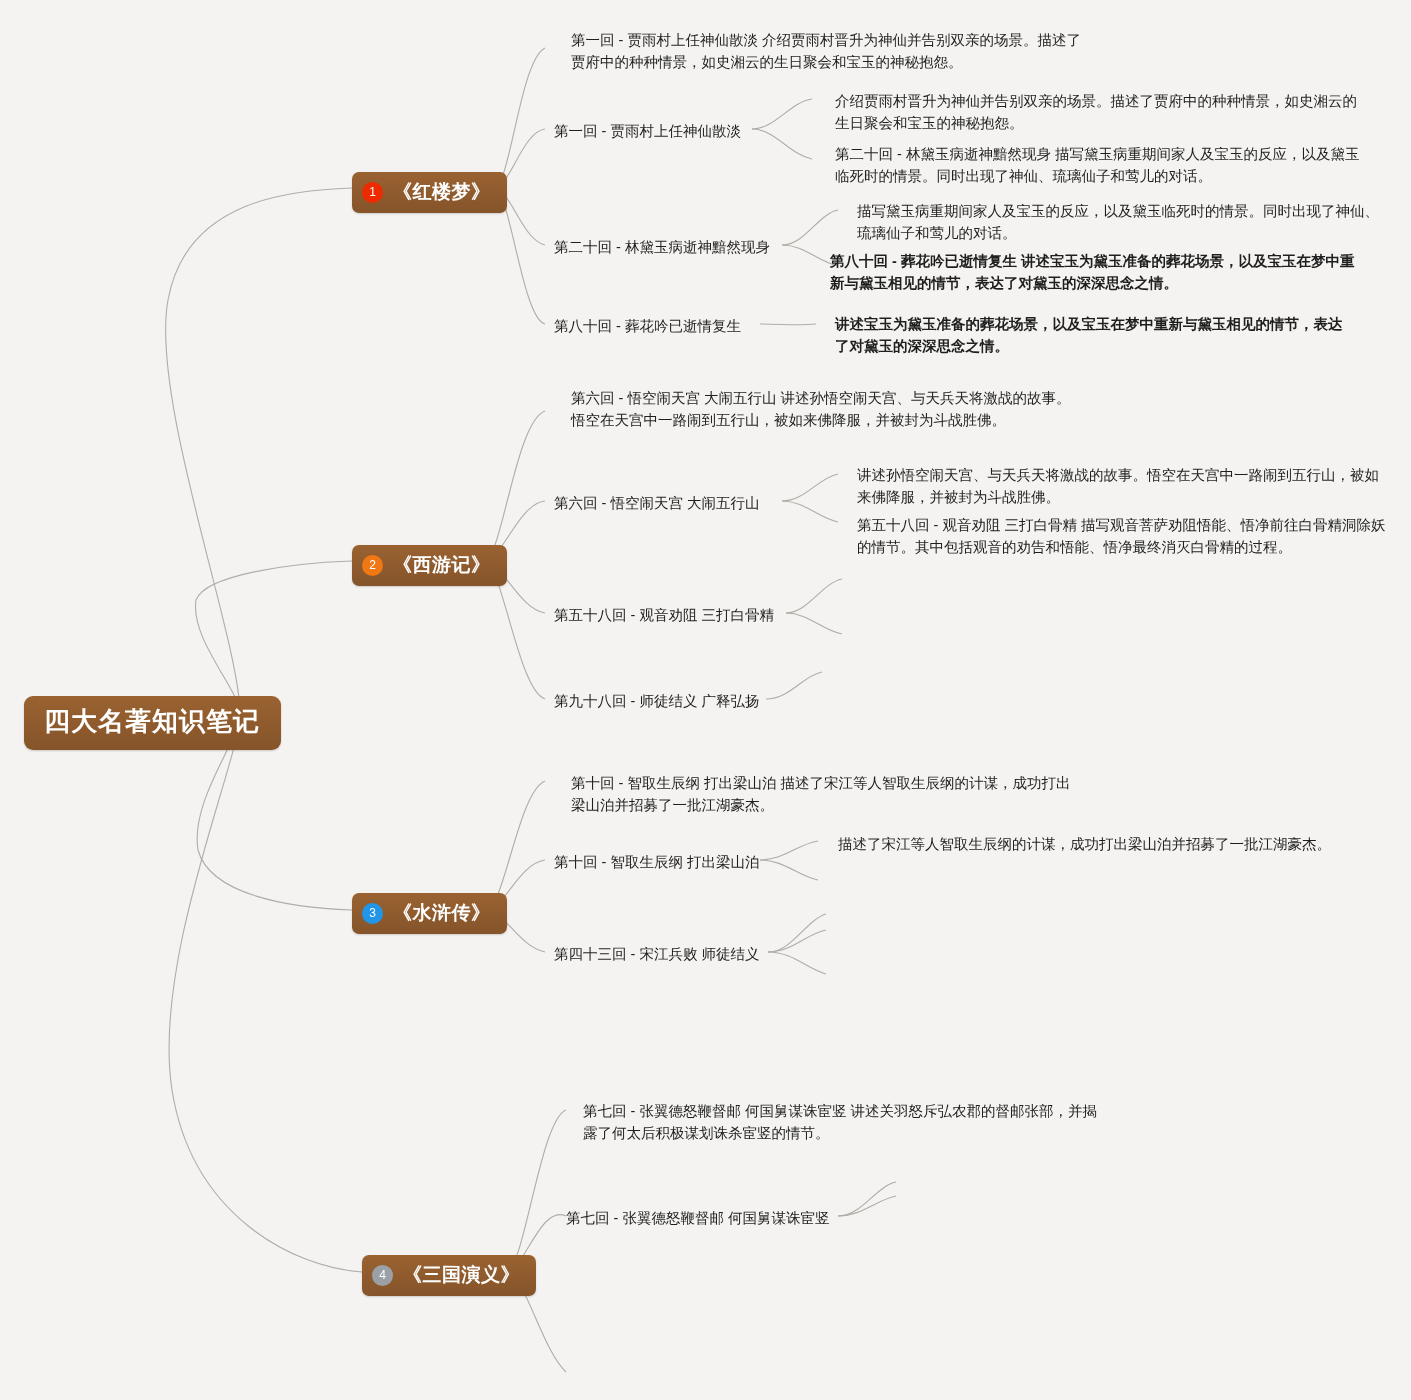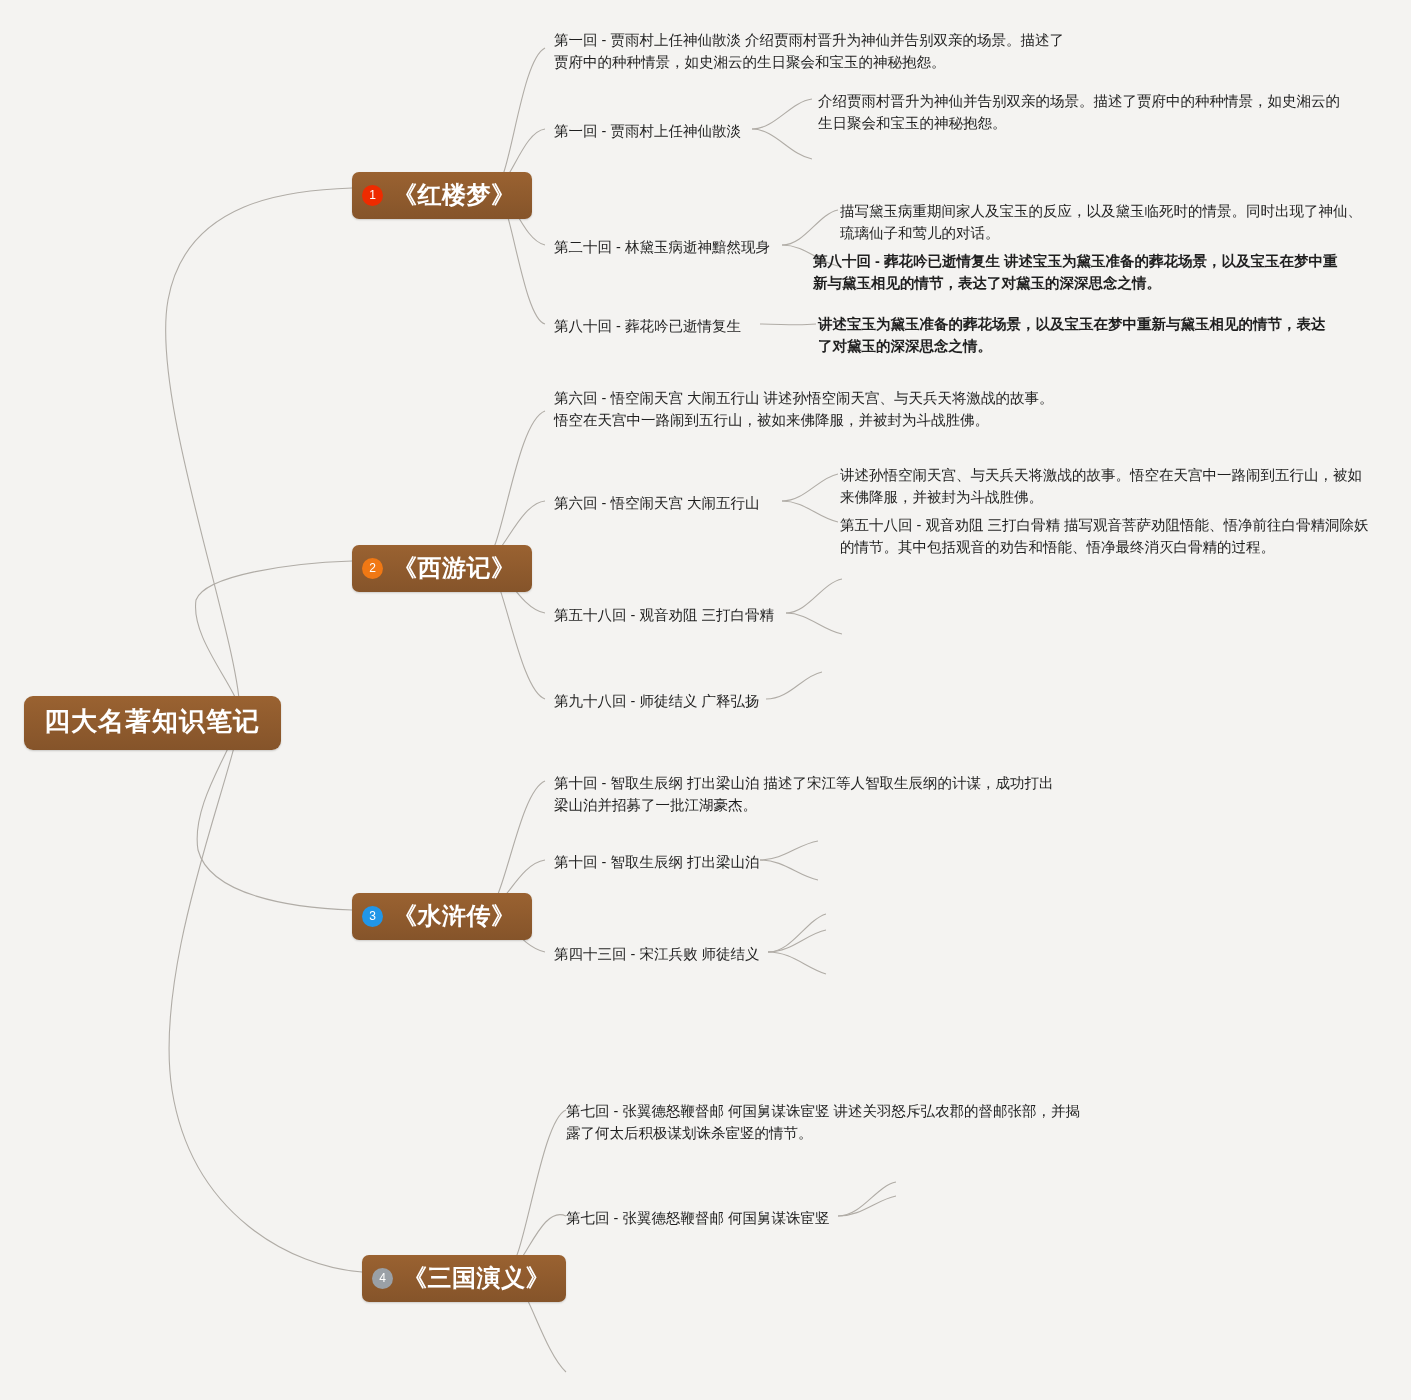--- a/index.html
+++ b/index.html
@@ -73,35 +73,36 @@
     border-radius: 50%;
     display: inline-flex;
     align-items: center;
     justify-content: center;
     font-size: 12px;
     color: #ffffff;
     font-weight: normal;
     flex: 0 0 auto;
   }
   .branch-label {
-    font-size: 24px;
+    font-size: 19px;
     font-weight: bold;
     color: #ffffff;
     letter-spacing: 0.5px;
   }
 
   .leaf-node {
     position: absolute;
     font-size: 14.5px;
     line-height: 1.55;
     color: #1f1f1f;
     white-space: nowrap;
   }
   .leaf-node.wrap {
     white-space: normal;
+    margin-left: 17px;
   }
   .leaf-node .txt { display: block; }
 
   
   .w-510 { width: 512px; }
   .w-530 { width: 534px; }
   .w-520 { width: 522px; }
   .w-500 { width: 500px; }
 </style>
 </head>
@@ -178,20 +179,23 @@
   </div>
 
   <div class="leaf-node" style="left:554px; top:120px;">
     <span class="txt">第一回 - 贾雨村上任神仙散淡</span>
   </div>
 
   <div class="leaf-node wrap w-530" style="left:818px; top:90px;">
     <span class="txt">介绍贾雨村晋升为神仙并告别双亲的场景。描述了贾府中的种种情景，如史湘云的生日聚会和宝玉的神秘抱怨。</span>
   </div>
 
+  <div class="leaf-node wrap w-530" style="left:818px; top:143px;">
+    <span class="txt">第二十回 - 林黛玉病逝神黯然现身 描写黛玉病重期间家人及宝玉的反应，以及黛玉临死时的情景。同时出现了神仙、琉璃仙子和莺儿的对话。</span>
+  </div>
 
   <div class="leaf-node" style="left:554px; top:236px;">
     <span class="txt">第二十回 - 林黛玉病逝神黯然现身</span>
   </div>
 
   <div class="leaf-node wrap w-520" style="left:840px; top:200px;">
     <span class="txt">描写黛玉病重期间家人及宝玉的反应，以及黛玉临死时的情景。同时出现了神仙、琉璃仙子和莺儿的对话。</span>
   </div>
 
   <div class="leaf-node wrap w-530" style="left:813px; top:250px;font-weight:bold;">
@@ -242,20 +246,23 @@
   </div>
 
   <div class="leaf-node wrap w-500" style="left:554px; top:772px;">
     <span class="txt">第十回 - 智取生辰纲 打出梁山泊 描述了宋江等人智取生辰纲的计谋，成功打出梁山泊并招募了一批江湖豪杰。</span>
   </div>
 
   <div class="leaf-node" style="left:554px; top:851px;">
     <span class="txt">第十回 - 智取生辰纲 打出梁山泊</span>
   </div>
 
+  <div class="leaf-node" style="left:838px; top:833px;">
+    <span class="txt">描述了宋江等人智取生辰纲的计谋，成功打出梁山泊并招募了一批江湖豪杰。</span>
+  </div>
 
   <div class="leaf-node" style="left:554px; top:943px;">
     <span class="txt">第四十三回 - 宋江兵败 师徒结义</span>
   </div>
 
   <div class="node branch-node" style="left:362px; top:1255px;">
     <span class="badge" style="background: rgb(154, 160, 166);">4</span>
     <span class="branch-label">《三国演义》</span>
   </div>
 

